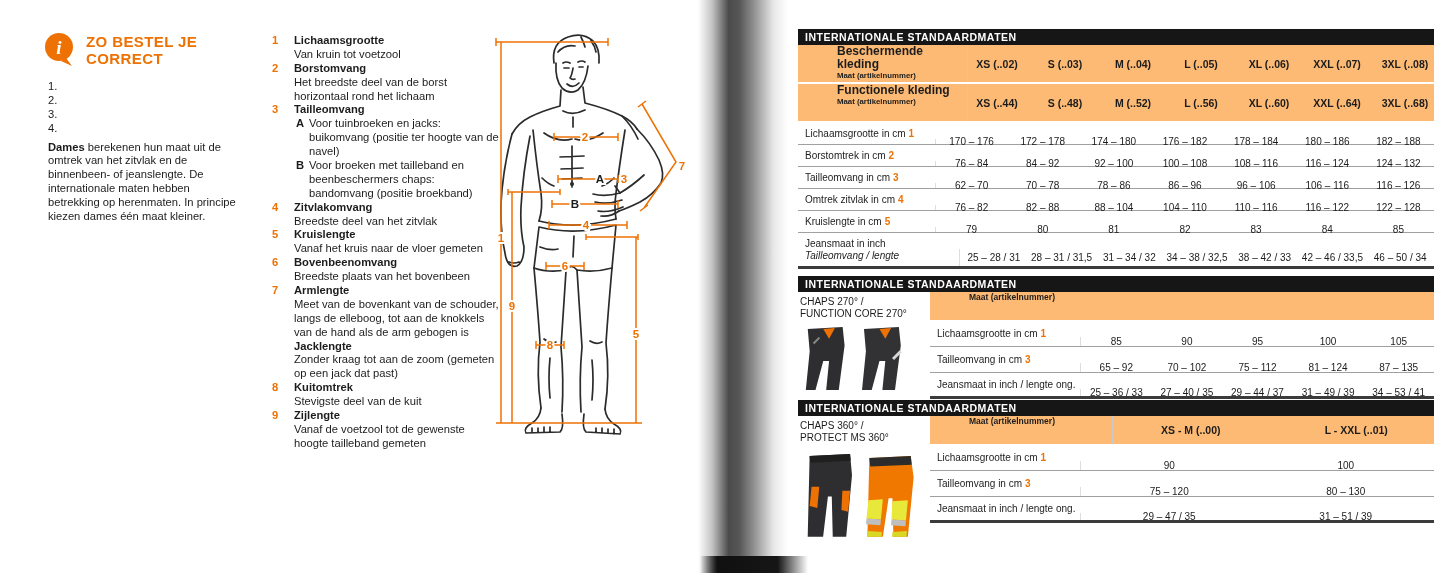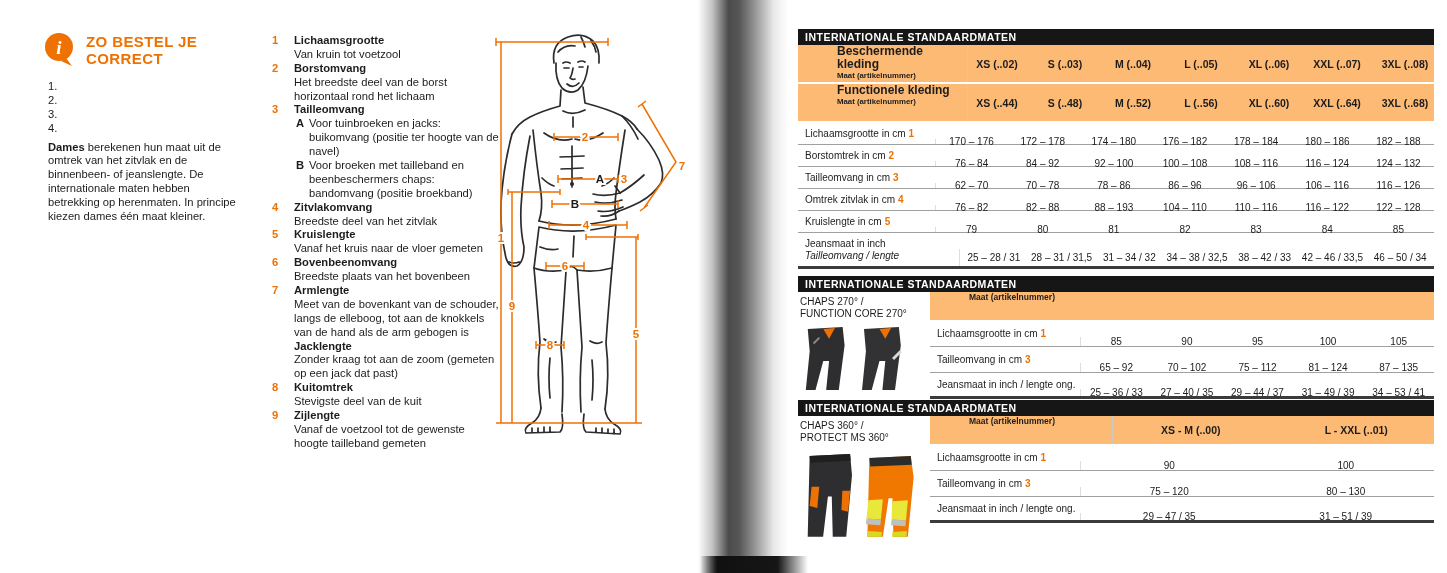--- a/index.html
+++ b/index.html
@@ -434,21 +434,21 @@
                 </div>
               <div class="drow">
                   <div class="dlabel">
                     <span>Omtrek zitvlak in cm</span><span class="ref">4</span>
                     
                   </div>
                   <div class="dcols">
 
                   <div class="dcell">76 – 82</div>
                   <div class="dcell">82 – 88</div>
-                  <div class="dcell">88 – 193</div>
+                  <div class="dcell">88 – 104</div>
                   <div class="dcell">104 – 110</div>
                   <div class="dcell">110 – 116</div>
                   <div class="dcell">116 – 122</div>
                   <div class="dcell">122 – 128</div>
                 </div>
                 </div>
               <div class="drow">
                   <div class="dlabel">
                     <span>Kruislengte in cm</span><span class="ref">5</span>
                     

